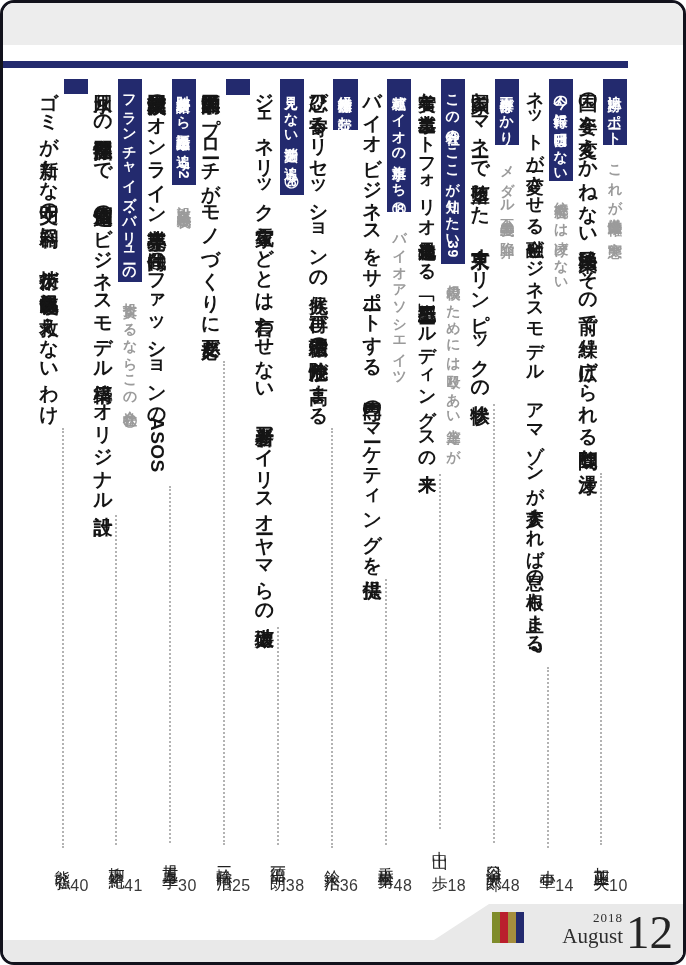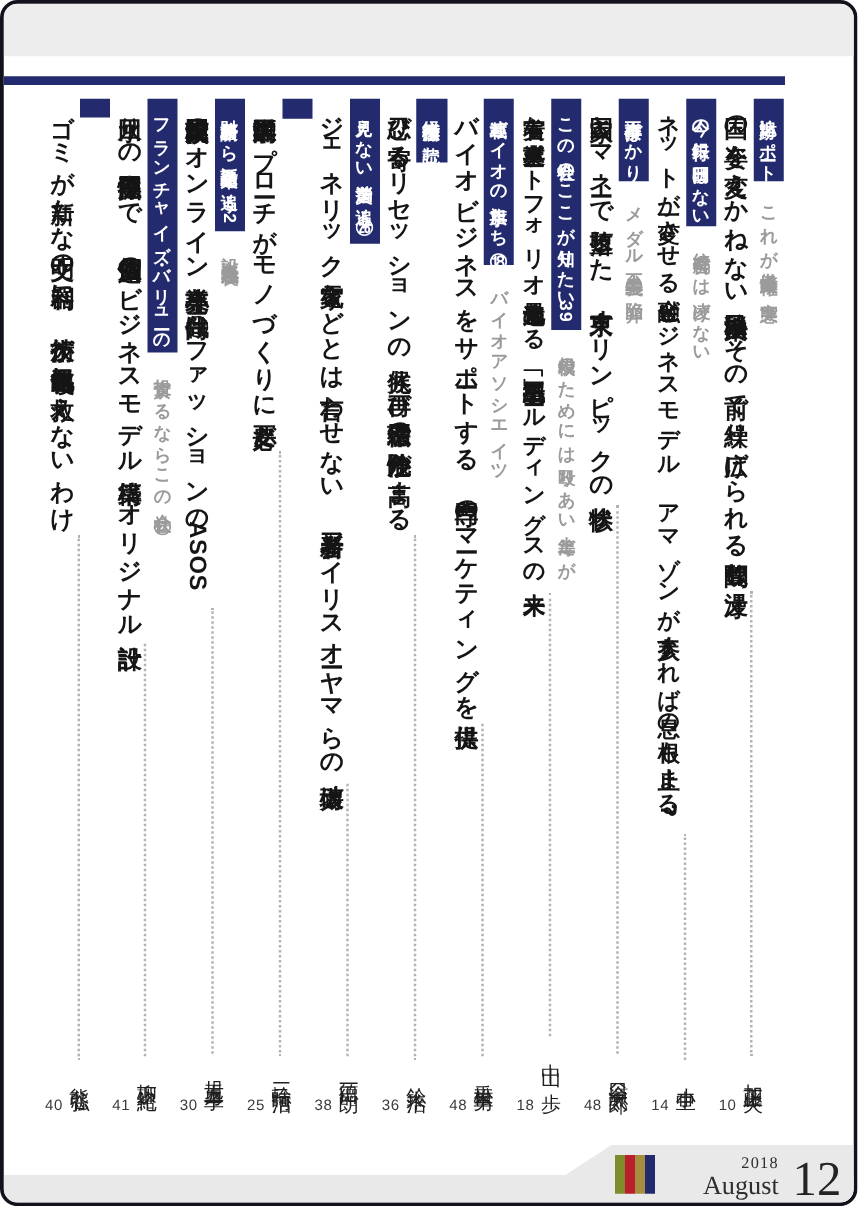--- a/index.html
+++ b/index.html
@@ -71,50 +71,50 @@
   .author{
     flex:0 0 auto;align-self:center;
     writing-mode:vertical-rl;
     font-family:"Liberation Serif","DejaVu Serif",serif;
     font-size:16px;color:#1f1f1f;letter-spacing:2.5px;
     line-height:1;
   }
   .pagenum{
     flex:0 0 auto;
     margin-top:13px;height:16px;
-    text-align:left;
-    font-size:12px;color:#3a3a3a;letter-spacing:0.5px;
+    text-align:right;
+    font-size:16px;color:#3a3a3a;letter-spacing:0.5px;
   }
   
   .bottom-strip{
     position:absolute;left:0;right:0;bottom:0;height:22px;
     background:#e9e9e9;
   }
   .bottom-tab{
-    position:absolute;right:0;bottom:0;width:249px;height:46px;
+    position:absolute;right:0;bottom:0;width:249px;height:58px;
     background:#e9e9e9;
     clip-path:polygon(55px 0, 100% 0, 100% 100%, 0 100%, 0 36px);
   }
   .stripes{
     position:absolute;left:58px;top:8px;height:31px;
     display:flex;
   }
   .stripe{width:8px;height:31px;}
   .issue-date{
     position:absolute;right:60px;top:7px;
     text-align:right;
     font-family:"Liberation Serif","DejaVu Serif",serif;
     color:#2e2e2e;
   }
   .issue-year{font-size:13px;letter-spacing:1px;line-height:14px;}
   .issue-month{font-size:21px;line-height:23px;}
   .issue-number{
     position:absolute;right:10px;top:3px;
     font-family:"Liberation Serif","DejaVu Serif",serif;
-    font-size:39px;color:#242424;line-height:50px;
+    font-size:47px;color:#242424;line-height:50px;
   }
 </style>
 </head>
 <body>
 
 <div class="sheet" style="--navy: #232a6e;">
   <div class="top-band"></div>
   <div class="header-rule"></div>
 
   <div class="toc">

